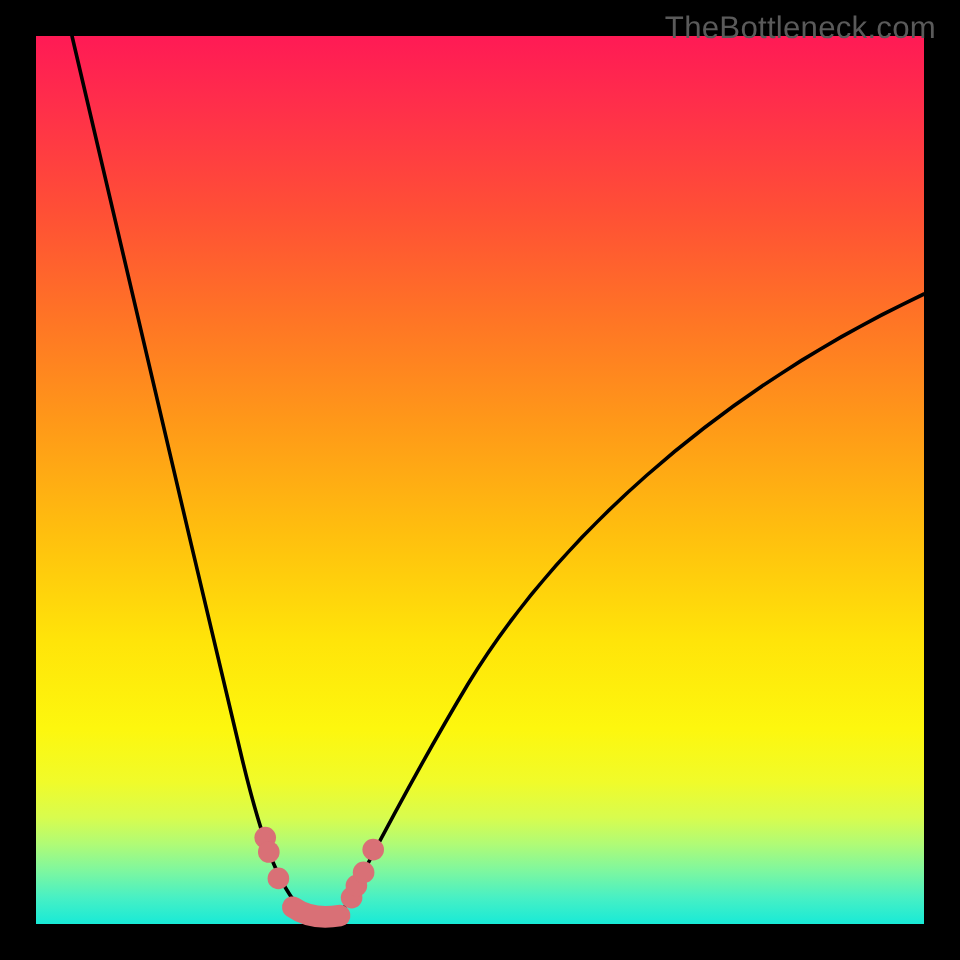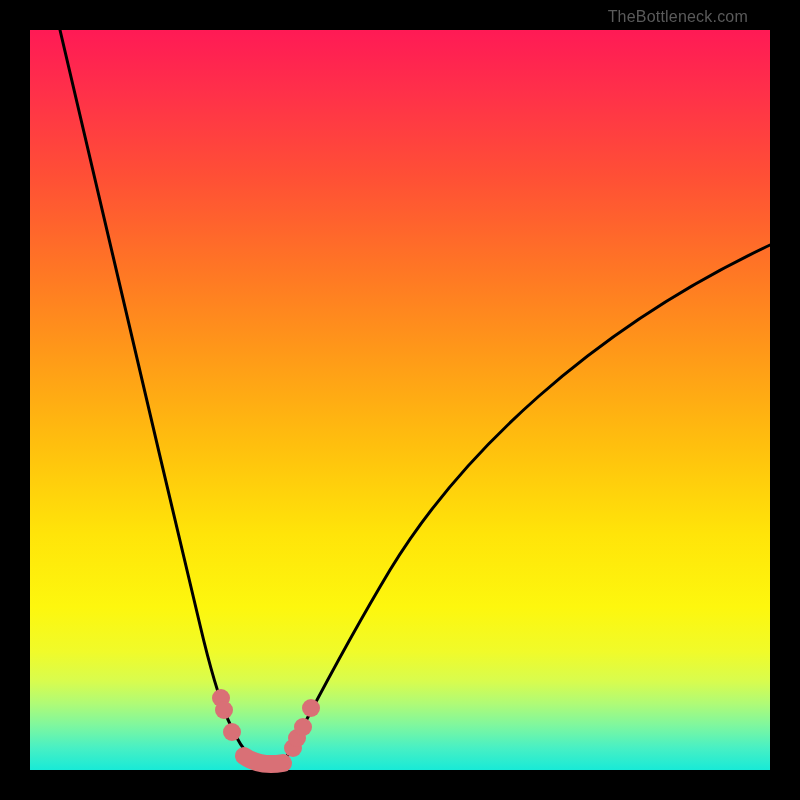--- a/index.html
+++ b/index.html
@@ -31,23 +31,23 @@
       #d8fc4e 88%,
       #b0fb76 91%,
       #7ef79f 94%,
       #48f0c4 97%,
       #18ead7 100%
     );
   }
   .watermark {
     position: absolute;
     top: 8px;
-    right: 52px;
+    right: 20px;
     color: #5a5a5a;
-    font-size: 16px;
+    font-size: 26px;
     letter-spacing: 0.2px;
     font-weight: 400;
     user-select: none;
   }
   svg.curve {
     position: absolute;
     left: 0;
     top: 0;
     width: 740px;
     height: 740px;

